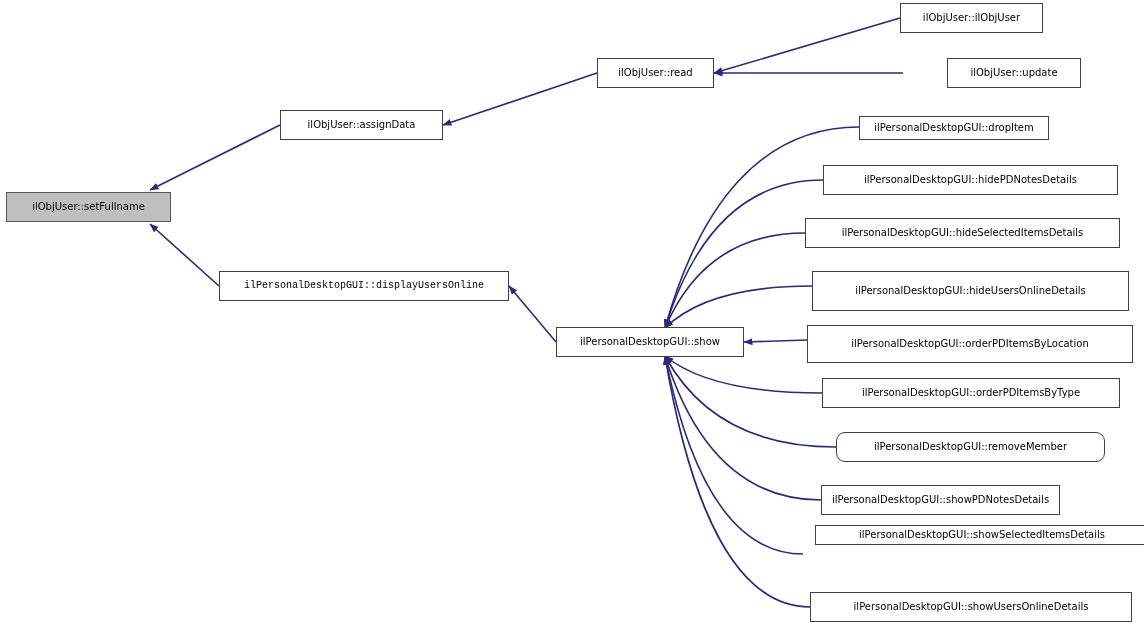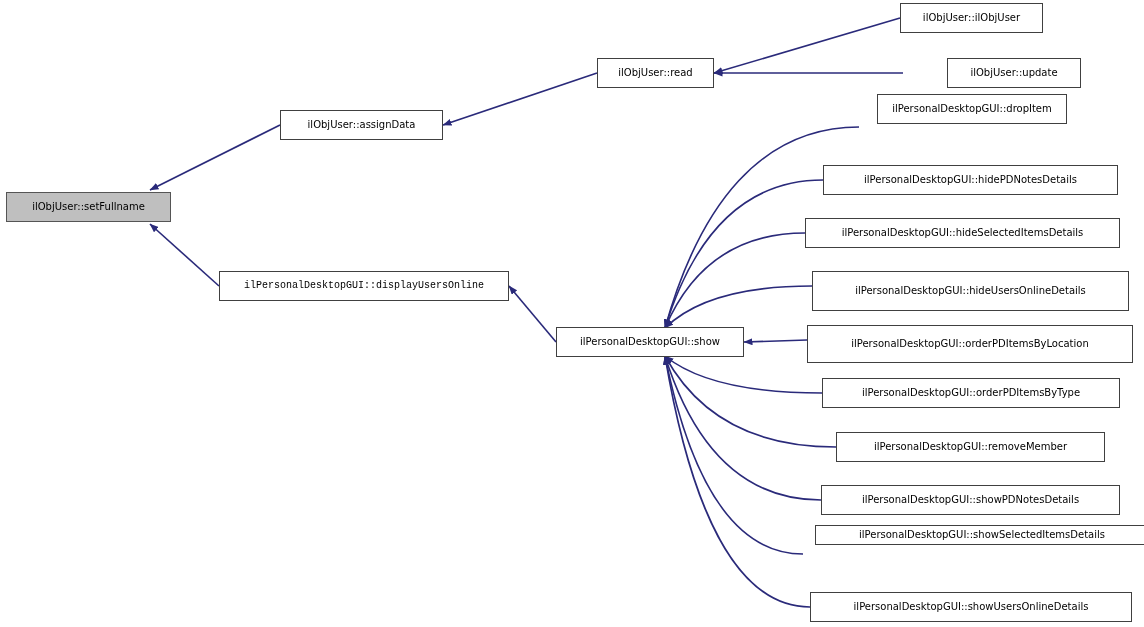--- a/index.html
+++ b/index.html
@@ -90,42 +90,42 @@
       </div>
       <div class="node" style="left: 903px; top: 58px; width: 134px; height: 30px; margin-left: 44px;">
         <span class="node-label">ilObjUser::update</span>
       </div>
       <div class="node" style="left: 219px; top: 271px; width: 290px; height: 30px; font-family: Liberation Mono, monospace;">
         <span class="node-label">ilPersonalDesktopGUI::displayUsersOnline</span>
       </div>
       <div class="node" style="left: 556px; top: 327px; width: 188px; height: 30px;">
         <span class="node-label">ilPersonalDesktopGUI::show</span>
       </div>
-      <div class="node" style="left: 859px; top: 94px; width: 190px; height: 30px; margin-left: 18px;">
+      <div class="node" style="left: 859px; top: 116px; width: 190px; height: 24px;">
         <span class="node-label">ilPersonalDesktopGUI::dropItem</span>
       </div>
       <div class="node" style="left: 823px; top: 165px; width: 295px; height: 30px;">
         <span class="node-label">ilPersonalDesktopGUI::hidePDNotesDetails</span>
       </div>
       <div class="node" style="left: 805px; top: 218px; width: 315px; height: 30px;">
         <span class="node-label">ilPersonalDesktopGUI::hideSelectedItemsDetails</span>
       </div>
       <div class="node" style="left: 812px; top: 271px; width: 317px; height: 40px;">
         <span class="node-label">ilPersonalDesktopGUI::hideUsersOnlineDetails</span>
       </div>
       <div class="node" style="left: 807px; top: 325px; width: 326px; height: 38px;">
         <span class="node-label">ilPersonalDesktopGUI::orderPDItemsByLocation</span>
       </div>
       <div class="node" style="left: 822px; top: 378px; width: 298px; height: 30px;">
         <span class="node-label">ilPersonalDesktopGUI::orderPDItemsByType</span>
       </div>
-      <div class="node" style="left: 836px; top: 432px; width: 269px; height: 30px;">
+      <div class="node" style="left: 836px; top: 432px; width: 269px; height: 30px; border-radius: 9px;">
         <span class="node-label">ilPersonalDesktopGUI::removeMember</span>
       </div>
-      <div class="node" style="left: 821px; top: 485px; width: 299px; height: 30px;">
+      <div class="node" style="left: 821px; top: 485px; width: 239px; height: 30px;">
         <span class="node-label">ilPersonalDesktopGUI::showPDNotesDetails</span>
       </div>
       <div class="node" style="left: 803px; top: 525px; width: 334px; height: 20px; margin-left: 12px;">
         <span class="node-label">ilPersonalDesktopGUI::showSelectedItemsDetails</span>
       </div>
       <div class="node" style="left: 810px; top: 592px; width: 322px; height: 30px; text-align: right;">
         <span class="node-label">ilPersonalDesktopGUI::showUsersOnlineDetails</span>
       </div>
     </div>
 </div>

